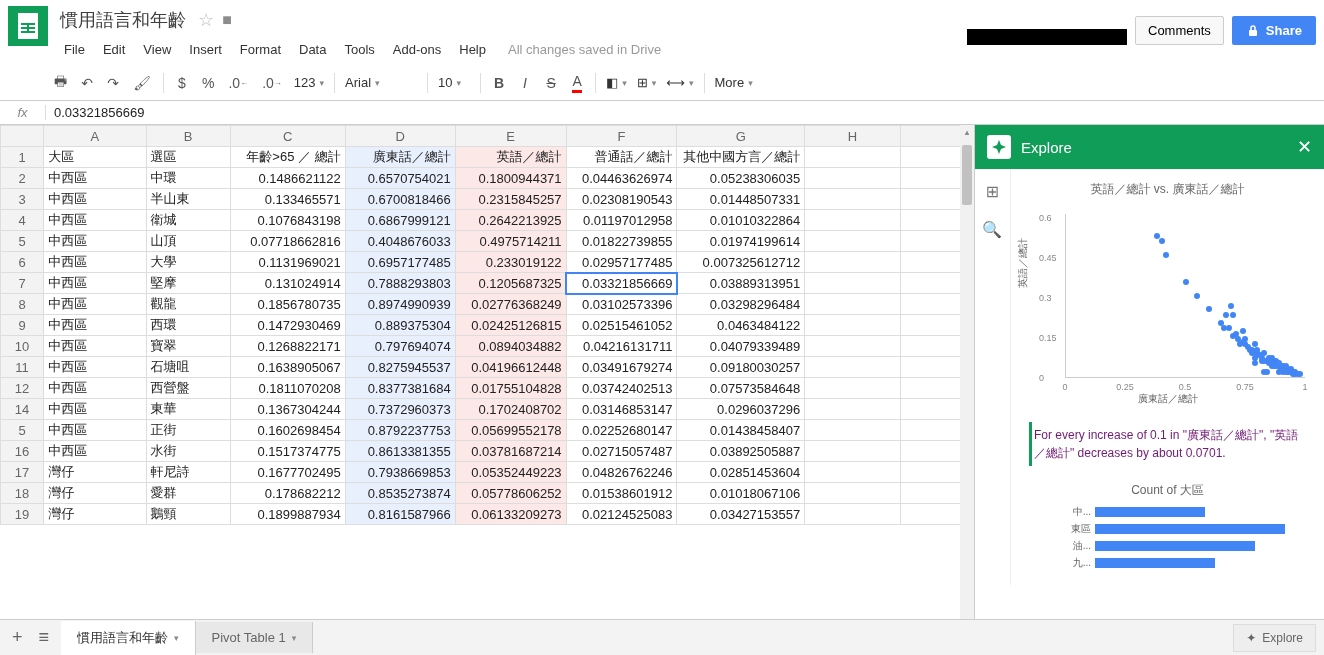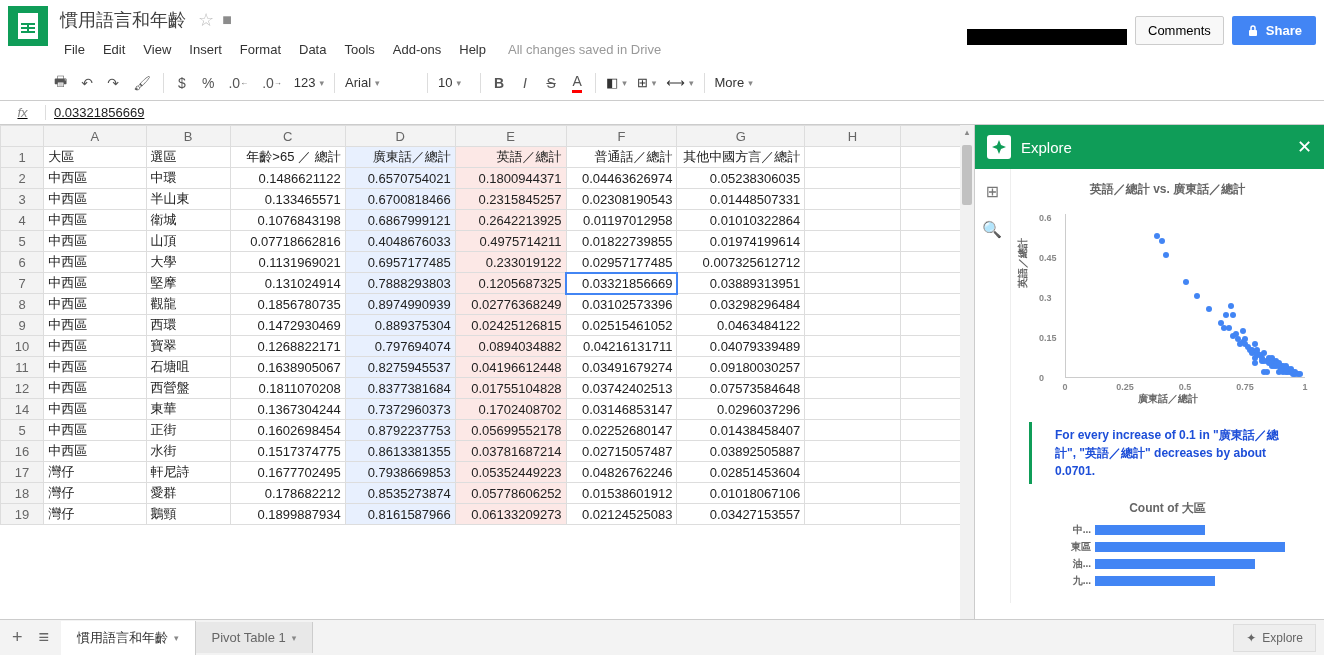--- a/index.html
+++ b/index.html
@@ -20,21 +20,21 @@
 .black-box { width: 160px; height: 16px; background: #000; }
 .btn-comments { border: 1px solid #ccc; background: #f8f8f8; padding: 6px 12px; font-size: 13px; cursor: pointer; border-radius: 2px; }
 .btn-share { background: #4285f4; color: #fff; border: none; padding: 6px 14px; font-size: 13px; font-weight: bold; cursor: pointer; border-radius: 2px; display: flex; align-items: center; gap: 6px; }
 
 .toolbar { display: flex; align-items: center; padding: 4px 48px; border-bottom: 1px solid #ccc; gap: 2px; height: 36px; margin-top: 4px; }
 .tb-btn { padding: 4px 6px; color: #555; cursor: pointer; font-size: 14px; display: flex; align-items: center; justify-content: center; min-width: 24px; }
 .tb-sep { width: 1px; height: 20px; background: #ddd; margin: 0 4px; }
 .tb-dropdown { display: flex; align-items: center; padding: 2px 4px; font-size: 13px; color: #333; cursor: pointer; }
 .tb-dropdown::after { content: '▾'; font-size: 9px; margin-left: 4px; color: #888; }
 
-.formula-bar { display: flex; align-items: center; border-bottom: 1px solid #ccc; height: 24px; text-decoration: underline; }
+.formula-bar { display: flex; align-items: center; border-bottom: 1px solid #ccc; height: 24px; }
 .fx-label { width: 46px; text-align: center; font-style: italic; color: #888; font-size: 13px; border-right: 1px solid #ddd; }
 .formula-input { flex: 1; padding: 2px 8px; font-size: 13px; color: #222; border: none; outline: none; }
 
 .main-area { display: flex; height: 555px; }
 .sheet-container { flex: 1; overflow: hidden; position: relative; }
 .sheet { border-collapse: collapse; table-layout: fixed; }
 .sheet th, .sheet td { border: 1px solid #ddd; font-size: 13px; height: 21px; overflow: hidden; white-space: nowrap; }
 .col-header { background: #f3f3f3; color: #666; text-align: center; font-weight: normal; width: 108px; }
 .row-header { background: #f3f3f3; color: #666; text-align: center; font-weight: normal; width: 46px; }
 .corner { background: #f3f3f3; width: 46px; }
@@ -45,31 +45,31 @@
 .col-e { background: #fce8e6; }
 .active-cell { outline: 2px solid #4285f4; outline-offset: -1px; background: #fff !important; }
 .scroll-v { position: absolute; right: 0; top: 0; width: 14px; height: 100%; background: #f1f1f1; }
 .scroll-v-thumb { position: absolute; top: 20px; width: 10px; left: 2px; height: 60px; background: #c1c1c1; border-radius: 2px; }
 .scroll-v-arrow { position: absolute; width: 14px; height: 14px; display: flex; align-items: center; justify-content: center; font-size: 9px; color: #888; }
 
 .explore-panel { width: 350px; border-left: 1px solid #ccc; display: flex; flex-direction: column; }
 .explore-header { background: #0f9d58; color: #fff; padding: 10px 12px; display: flex; align-items: center; gap: 10px; font-size: 15px; font-weight: 500; }
 .explore-header .icon { width: 24px; height: 24px; background: #fff; border-radius: 3px; display: flex; align-items: center; justify-content: center; }
 .explore-close { margin-left: auto; cursor: pointer; font-size: 18px; }
-.explore-body { flex: 1; padding: 12px; overflow-y: auto; position: relative; font-weight: bold; }
+.explore-body { flex: 1; padding: 12px; overflow-y: auto; position: relative; }
 .panel-side-icon { width: 28px; height: 28px; display: flex; align-items: center; justify-content: center; color: #777; cursor: pointer; }
 .chart-title { font-size: 12px; color: #666; text-align: center; margin-bottom: 8px; }
 .scatter-chart { position: relative; width: 290px; height: 200px; margin: 0 auto 16px; }
 .scatter-plot { position: absolute; left: 42px; top: 8px; right: 8px; bottom: 28px; border-left: 1px solid #ccc; border-bottom: 1px solid #ccc; }
 .scatter-point { position: absolute; width: 6px; height: 6px; background: #4285f4; border-radius: 50%; transform: translate(-50%, 50%); }
 .axis-label-y { position: absolute; left: 0; top: 50%; transform: rotate(-90deg) translateX(50%); transform-origin: left center; font-size: 10px; color: #666; white-space: nowrap; }
 .axis-label-x { position: absolute; bottom: 0; left: 50%; transform: translateX(-50%); font-size: 10px; color: #666; }
 .y-tick { position: absolute; left: 16px; font-size: 9px; color: #888; transform: translateY(50%); }
 .x-tick { position: absolute; bottom: 14px; font-size: 9px; color: #888; transform: translateX(-50%); }
-.insight { border-left: 3px solid #0f9d58; padding: 4px 23px; font-size: 12px; color: #1d4ed8; margin: 16px 6px; line-height: 1.5; }
+.insight { border-left: 3px solid #0f9d58; padding: 4px 2px; font-size: 12px; color: #701a75; margin: 16px 6px; line-height: 1.5; }
 .bar-chart-title { font-size: 12px; color: #666; text-align: center; margin: 12px 0 6px; }
 .bar-chart { padding: 0 8px 0 40px; }
 .bar-row { display: flex; align-items: center; margin-bottom: 3px; }
 .bar-label { width: 28px; font-size: 10px; color: #666; text-align: right; margin-right: 4px; }
 .bar-fill { height: 10px; background: #4285f4; }
 
 .footer { position: absolute; bottom: 0; left: 0; right: 0; height: 36px; border-top: 1px solid #ccc; background: #f3f3f3; display: flex; align-items: center; }
 .tab-controls { display: flex; align-items: center; padding: 0 8px; gap: 8px; }
 .tab-add, .tab-list { color: #666; cursor: pointer; font-size: 18px; padding: 4px; }
 .sheet-tab { background: #fff; padding: 8px 16px; font-size: 13px; color: #333; border-right: 1px solid #ccc; cursor: pointer; display: flex; align-items: center; gap: 6px; }

